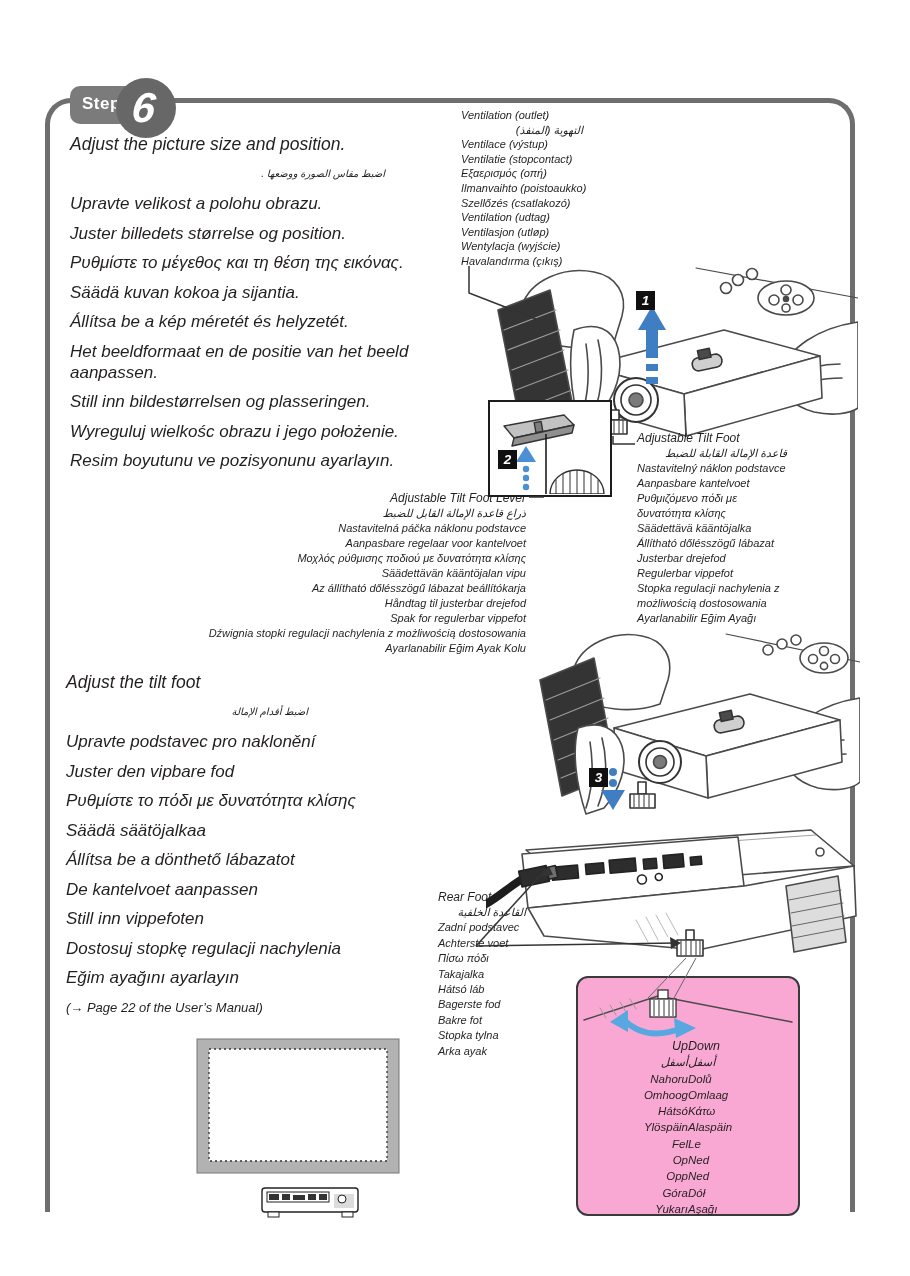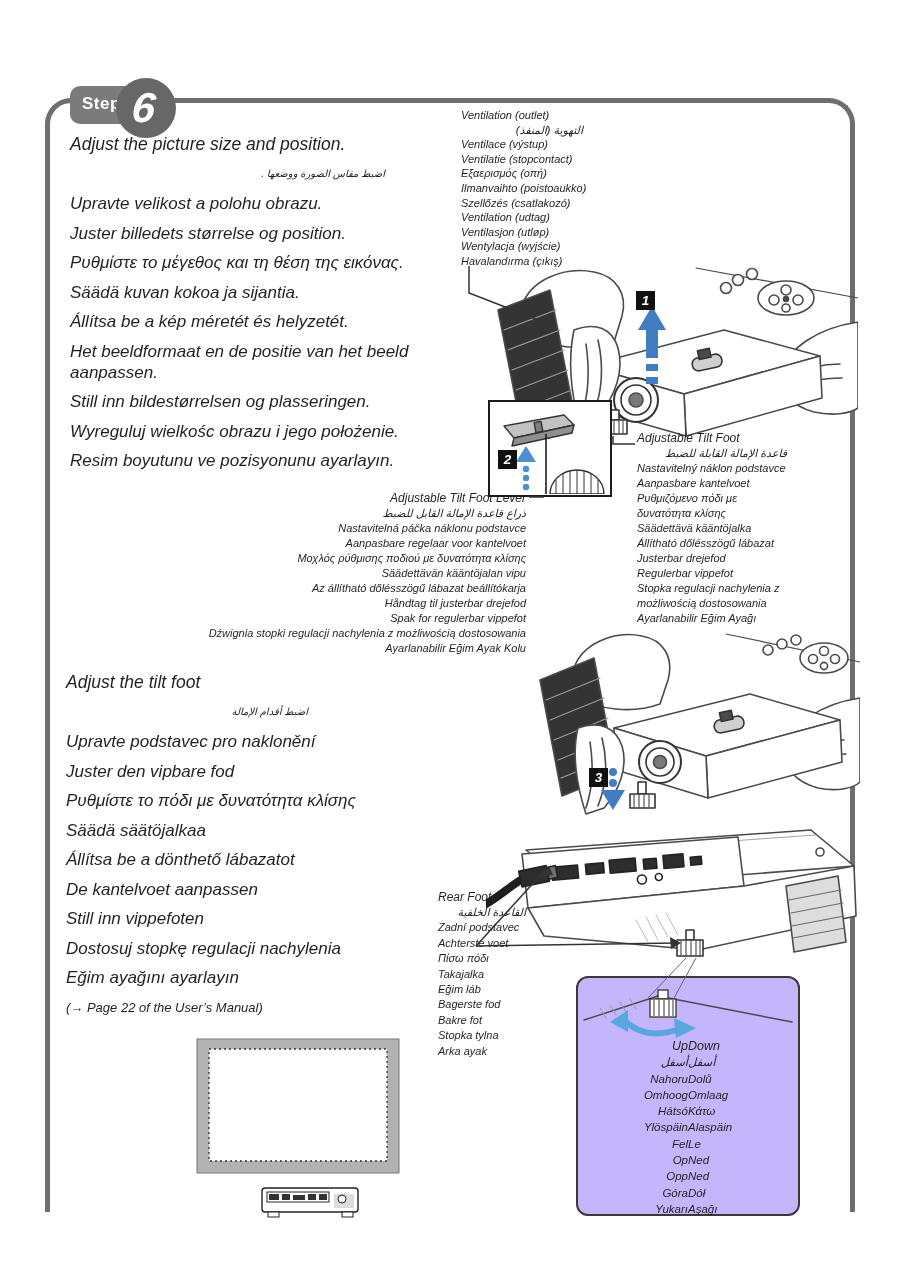--- a/index.html
+++ b/index.html
@@ -50,21 +50,21 @@
   .vent .ar { width:122px; }
   .tfoot  { left:637px; top:431px; width:185px; line-height:15px; }
   .tfoot .ar { width:150px; }
   .lever  { left:200px; top:491px; width:326px; text-align:right; line-height:15px; }
   .rfoot  { left:438px; top:890px; width:100px; line-height:15.4px; }
   .rfoot .ar { width:88px; }
 
   
   .updown-box {
     position:absolute; left:576px; top:976px; width:224px; height:240px;
-    border:2px solid #3a3a3a; border-radius:12px; z-index:3; background:#c4b5fd;
+    border:2px solid #3a3a3a; border-radius:12px; z-index:3; background:#f9a8d4;
     box-sizing:border-box;
   }
   .updown { position:absolute; left:0; top:60px; width:100%; }
   .updown > div { display:flex; justify-content:center; font-size:11.5px; line-height:16.3px; }
   .updown > div:first-child { font-size:12.5px; }
   .updown > div span:first-child { flex:0 0 84px; text-align:right; }
   .updown > div span:last-child  { flex:0 0 84px; text-align:left; }
   .updown .ar-cell { direction:rtl; }
 
   
@@ -362,21 +362,21 @@
   </svg>
 
   <div class="lbl rfoot">
     <div class="lt" data-bind="rear_foot.title">Rear Foot</div>
     <div data-bind-list="rear_foot.lines">
         <div class="ar">القاعدة الخلفية</div>
         <div>Zadní podstavec</div>
         <div>Achterste voet</div>
         <div>Πίσω πόδι</div>
         <div>Takajalka</div>
-        <div>Eğim láb</div>
+        <div>Hátsó láb</div>
         <div>Bagerste fod</div>
         <div>Bakre fot</div>
         <div>Stopka tylna</div>
         <div>Arka ayak</div>
       </div>
   </div>
 
   <div class="updown-box">
     <svg width="220" height="60" viewBox="0 0 220 60">
       <g stroke="#4a4a4a" stroke-width="1.4" fill="none" stroke-linecap="round">

